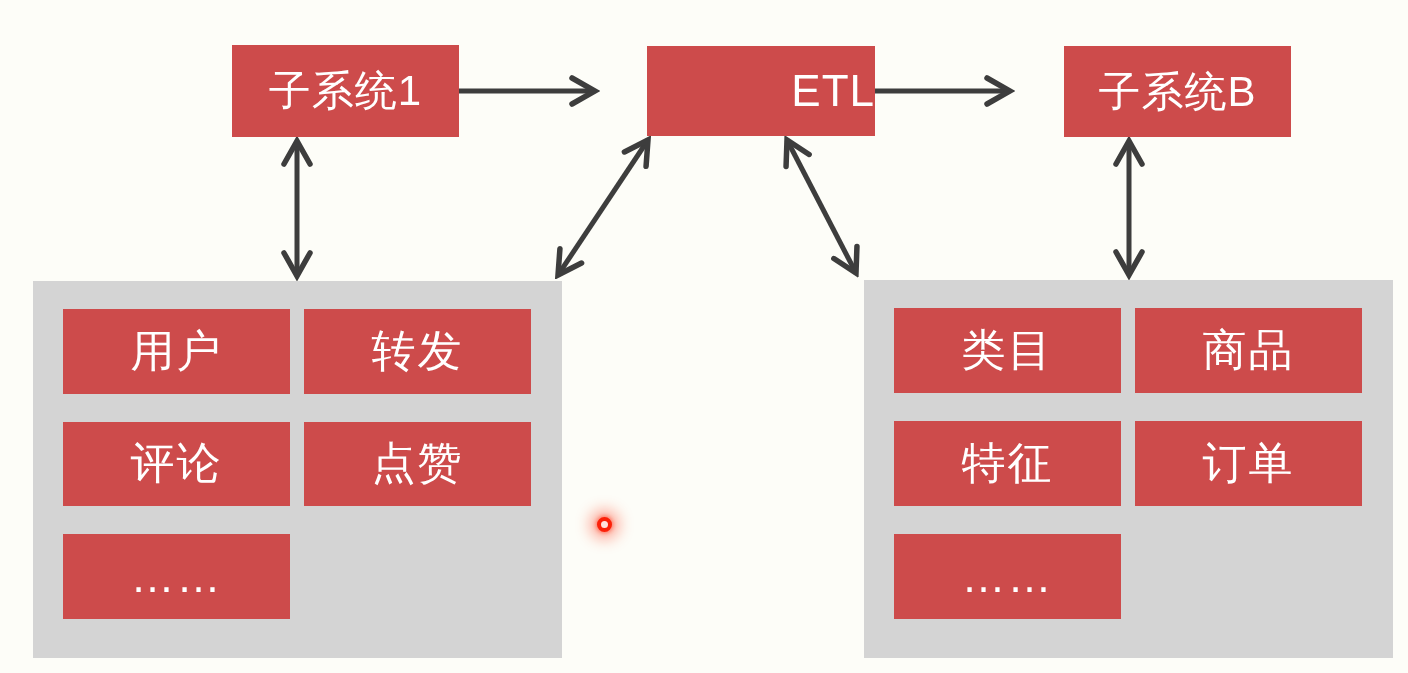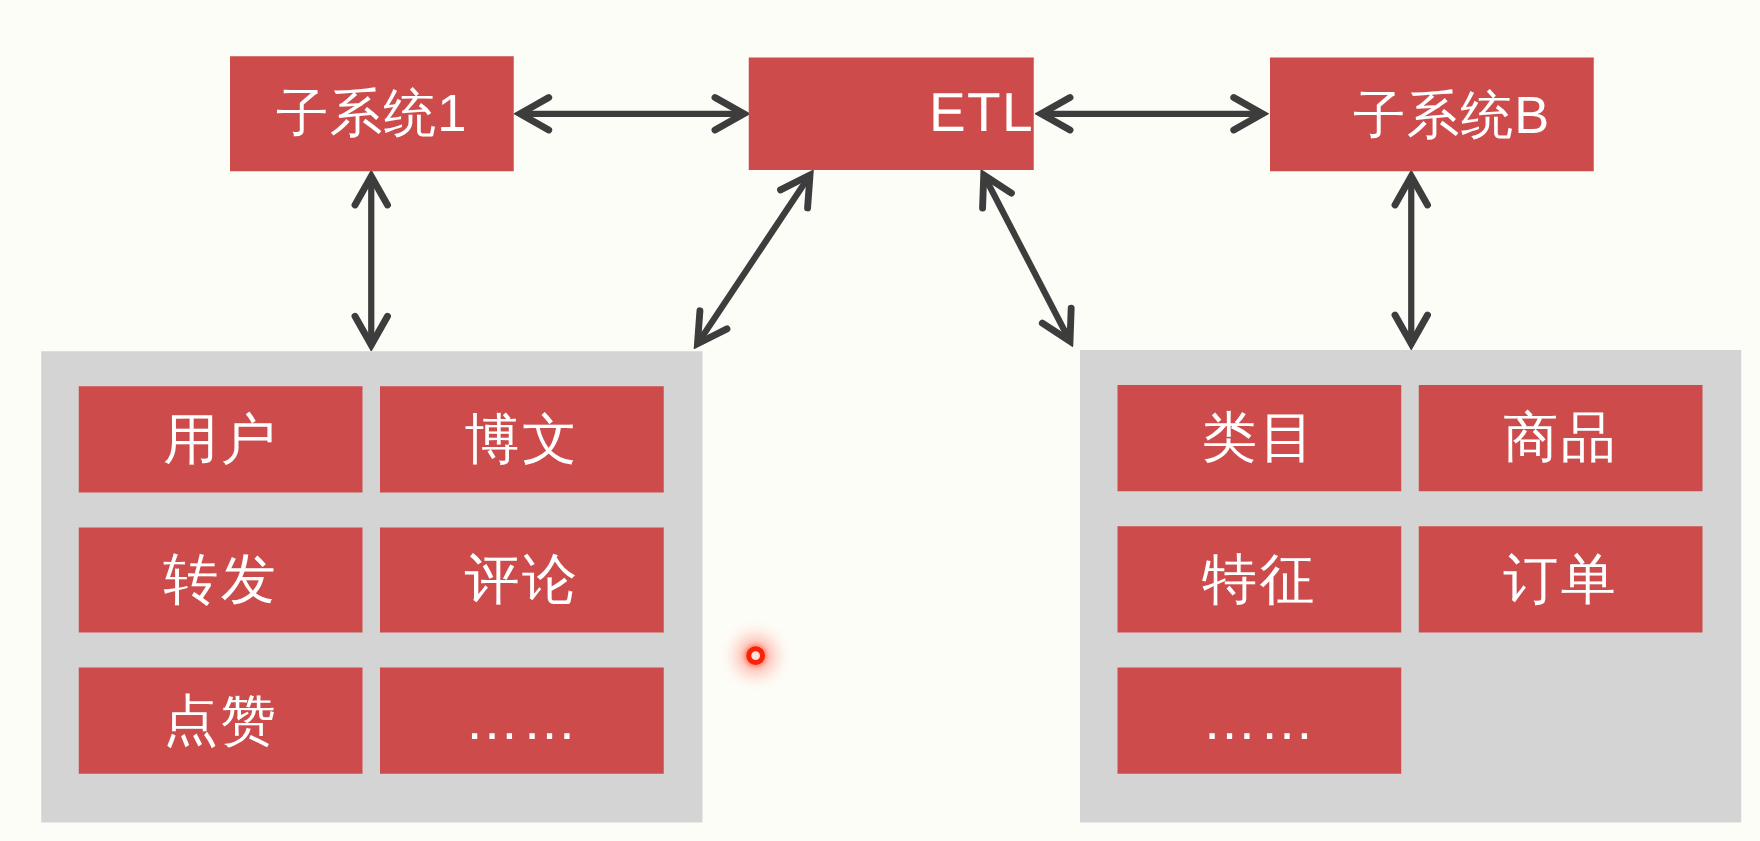--- a/index.html
+++ b/index.html
@@ -19,24 +19,25 @@
   }
   .node {
     position: absolute;
     background: #cd4b4b;
     color: #ffffff;
     display: flex;
     align-items: center;
     justify-content: center;
     font-size: 42px;
     letter-spacing: 1px;
+    margin-left: 48px;
   }
   #node-subsystem-1 { left: 184px; top: 45px;  width: 227px; height: 92px; }
   #node-etl         { left: 599px; top: 46px;  width: 228px; height: 90px; font-size: 44px; justify-content: flex-end; }
-  #node-subsystem-b { left: 1016px; top: 46px; width: 227px; height: 91px; padding-left: 32px; }
+  #node-subsystem-b { left: 1016px; top: 46px; width: 227px; height: 91px; }
 
   .panel {
     position: absolute;
     background: #d4d4d4;
     display: grid;
     grid-template-columns: 1fr 1fr;
     grid-template-rows: repeat(3, 1fr);
     gap: 28px 14px;
     padding: 28px 31px 39px 30px;
     box-sizing: border-box;
@@ -90,21 +91,20 @@
   </div>
   <div class="node" id="node-etl">
     <span>ETL</span>
   </div>
   <div class="node" id="node-subsystem-b">
     <span>子系统B</span>
   </div>
 
   <div class="panel" id="panel-left">
     <div class="cell">用户</div>
-    <div class="cell">博文</div>
     <div class="cell">转发</div>
     <div class="cell">评论</div>
     <div class="cell">点赞</div>
     <div class="cell">……</div>
   </div>
 
   <div class="panel" id="panel-right">
     <div class="cell">类目</div>
     <div class="cell">商品</div>
     <div class="cell">特征</div>

